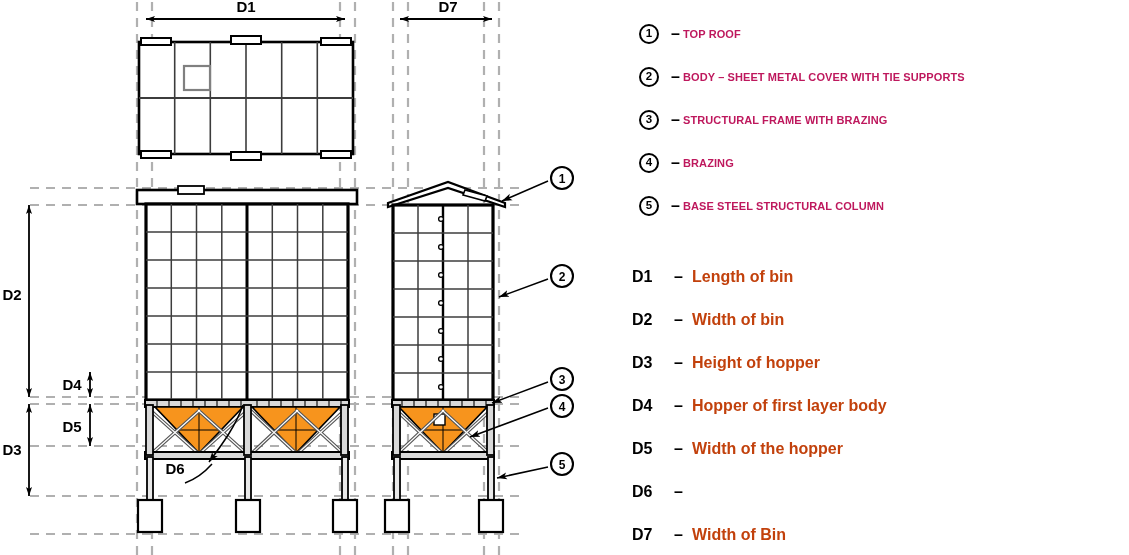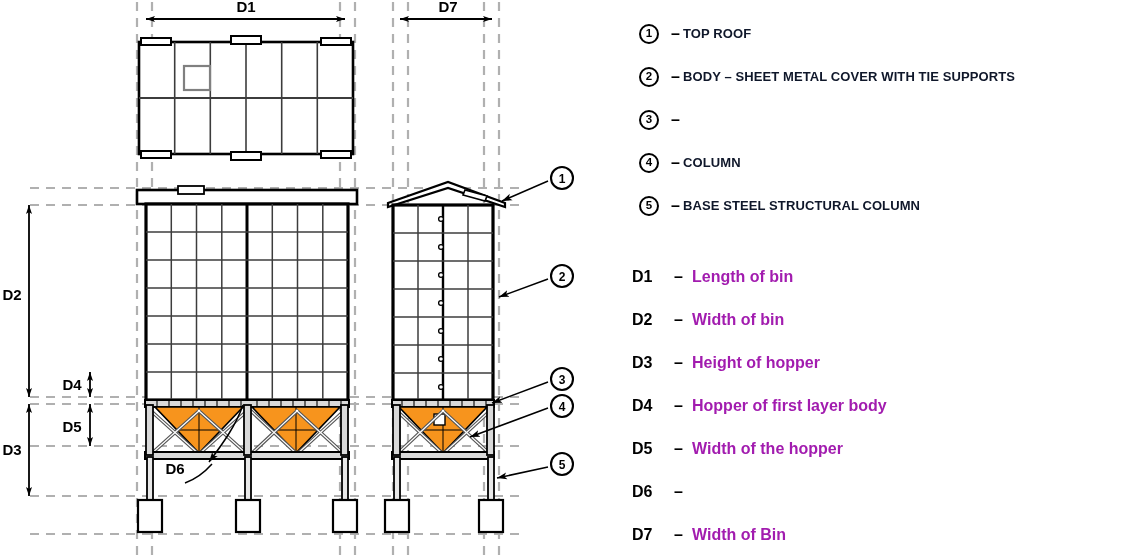--- a/index.html
+++ b/index.html
@@ -56,23 +56,23 @@
   .legend-dash {
     width: 17px;
     flex: 0 0 17px;
     font-size: 16px;
     font-weight: bold;
     color: #000;
     text-align: left;
     padding-left: 5px;
   }
   .legend-text {
-    font-size: 13px;
-    font-weight: bold;
-    color: #0f172a;
+    font-size: 11px;
+    font-weight: bold;
+    color: #be185d;
     letter-spacing: 0.1px;
     white-space: nowrap;
   }
   .dim-panel {
     position: absolute;
     left: 632px;
     top: 255px;
     width: 497px;
   }
   .dim-row {
@@ -90,21 +90,21 @@
   .dim-dash {
     width: 18px;
     flex: 0 0 18px;
     font-size: 16px;
     font-weight: bold;
     color: #000;
   }
   .dim-desc {
     font-size: 16px;
     font-weight: bold;
-    color: #a21caf;
+    color: #c2410c;
     white-space: nowrap;
   }
   .svg-label {
     font-family: "Liberation Sans", sans-serif;
     font-weight: bold;
     fill: #000;
   }
 </style>
 </head>
 <body>
@@ -427,27 +427,28 @@
         <span class="circle-num">2</span>
       </span>
       <span class="legend-dash">–</span>
       <span class="legend-text">BODY – SHEET METAL COVER WITH TIE SUPPORTS</span>
     </div>
     <div class="legend-row">
       <span class="legend-num">
         <span class="circle-num">3</span>
       </span>
       <span class="legend-dash">–</span>
+      <span class="legend-text">STRUCTURAL FRAME WITH BRAZING</span>
     </div>
     <div class="legend-row">
       <span class="legend-num">
         <span class="circle-num">4</span>
       </span>
       <span class="legend-dash">–</span>
-      <span class="legend-text">COLUMN</span>
+      <span class="legend-text">BRAZING</span>
     </div>
     <div class="legend-row">
       <span class="legend-num">
         <span class="circle-num">5</span>
       </span>
       <span class="legend-dash">–</span>
       <span class="legend-text">BASE STEEL STRUCTURAL COLUMN</span>
     </div>
   </div>
 

